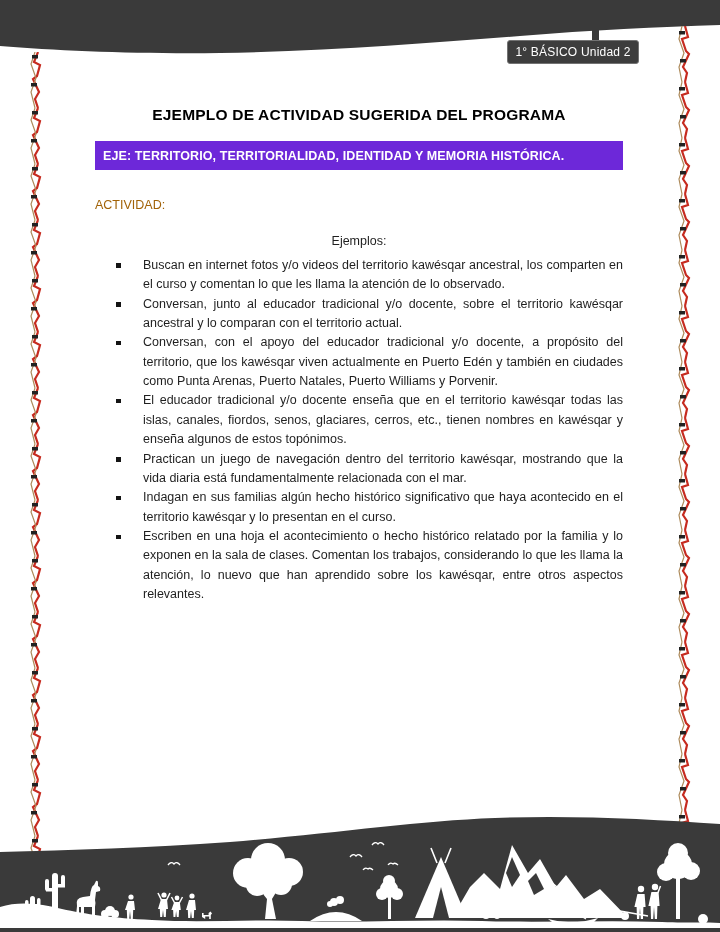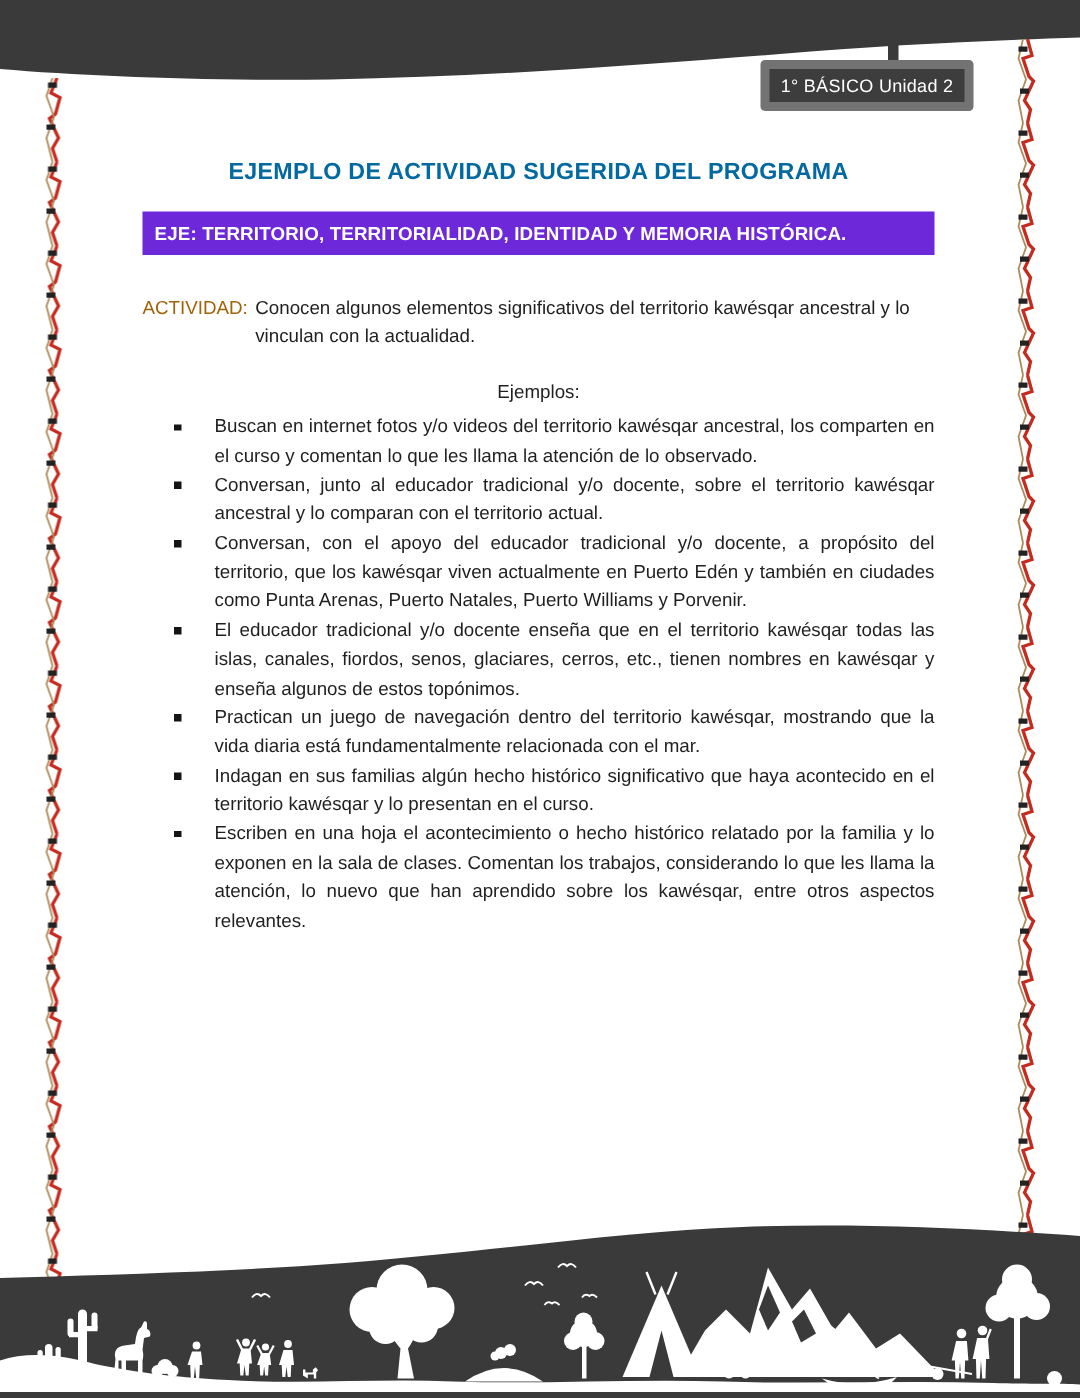--- a/index.html
+++ b/index.html
@@ -7,34 +7,34 @@
     position:relative; width:720px; height:932px; margin:0 auto;
     background:#ffffff; overflow:hidden;
     font-family:"Liberation Sans", sans-serif; color:#1f1f1f;
   }
   svg { display:block; }
 
   
   .top-band { position:absolute; left:0; top:0; width:720px; height:60px; }
   .unit-badge {
     position:absolute; left:507px; top:40px; width:130px; height:22px;
-    background:#3d3d3d; border:6px solid #737373; border-radius:3px;
+    background:#3d3d3d; border:1px solid #737373; border-radius:3px;
     color:#fff; font-size:12px; display:flex; align-items:center; justify-content:center;
     letter-spacing:0.2px;
   }
 
   
   .ornament-left  { position:absolute; left:27px;  top:52px; width:22px; height:803px; }
   .ornament-right { position:absolute; left:674px; top:26px; width:22px; height:806px; }
 
   
   .content { position:absolute; left:95px; top:100px; width:528px; }
   .page-title {
     margin:6px 0 0; font-size:15.5px; font-weight:bold; text-align:center;
-    color:#0369a1; letter-spacing:0.2px;
+    color:#000000; letter-spacing:0.2px;
   }
   .eje-banner {
     margin-top:17px; background:#6d28d9; color:#ffffff; font-weight:bold;
     font-size:12.5px; padding:8px 8px 7px 8px; letter-spacing:0.1px;
   }
   .activity { display:flex; margin-top:26px; font-size:12.5px; line-height:1.55; }
   .activity-label { color:#a16207; white-space:nowrap; margin-right:5px; }
   .activity-text { color:#1f1f1f; }
   .examples-label { margin-top:17px; font-size:12.5px; line-height:1.55;text-align:center; }
   ul.examples { list-style:none; margin:4px 0 0 0; padding:0 0 0 20px; }
@@ -85,21 +85,20 @@
     <rect width="22" height="806" fill="url(#zzR)"></rect>
   </svg>
 
   <div class="content">
     <h1 class="page-title">EJEMPLO DE ACTIVIDAD SUGERIDA DEL PROGRAMA</h1>
 
     <div class="eje-banner">EJE: TERRITORIO, TERRITORIALIDAD, IDENTIDAD Y MEMORIA HISTÓRICA.</div>
 
     <div class="activity">
       <span class="activity-label">ACTIVIDAD:</span>
-      <div class="activity-text">Conocen algunos elementos significativos del territorio kawésqar ancestral y lo vinculan con la actualidad.</div>
     </div>
 
     <div class="examples-label">Ejemplos:</div>
 
     <ul class="examples">
 
         <li class="example-item">
           <span class="bullet"></span>
           <span class="item-text">Buscan en internet fotos y/o videos del territorio kawésqar ancestral, los comparten en el curso y comentan lo que les llama la atención de lo observado.</span>
         </li>

